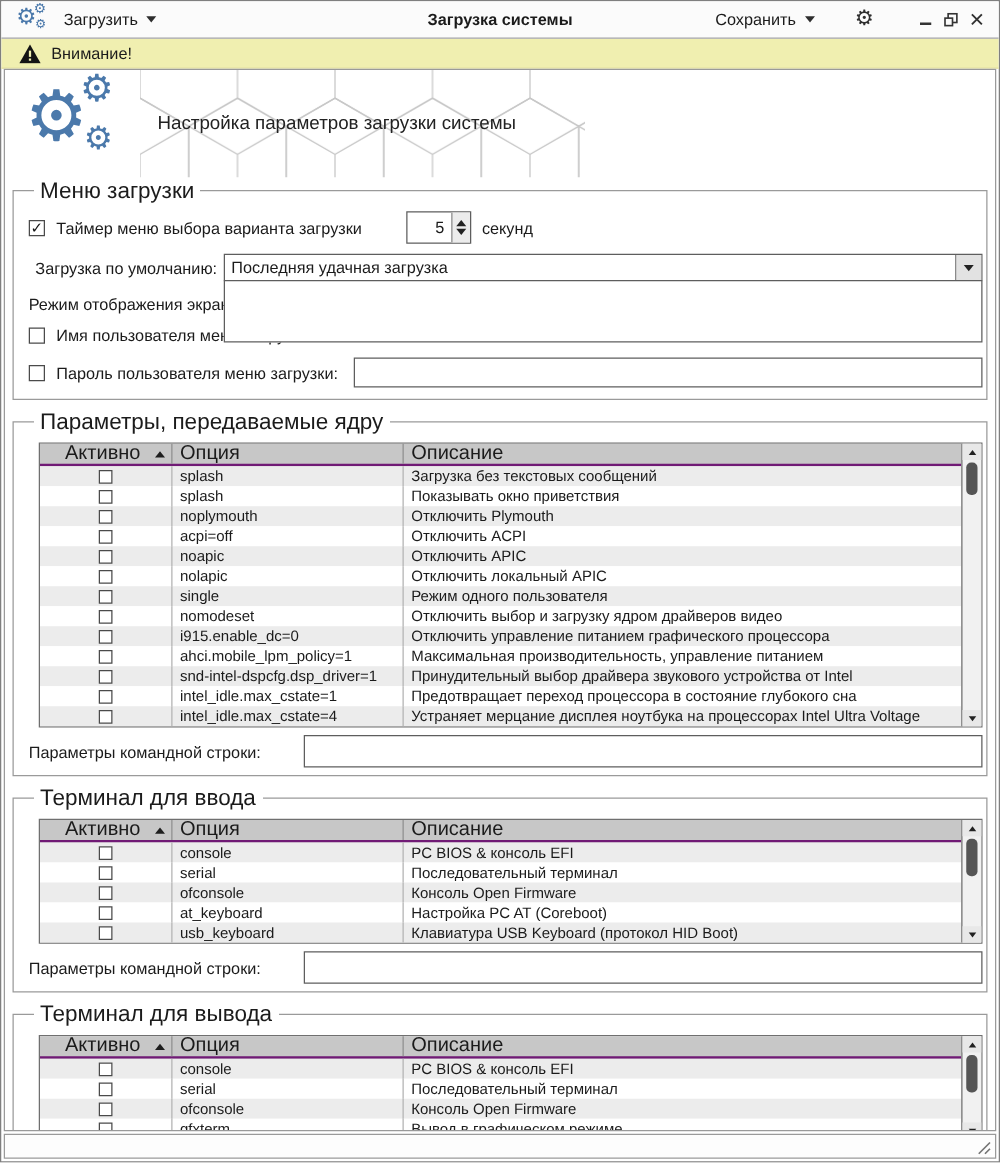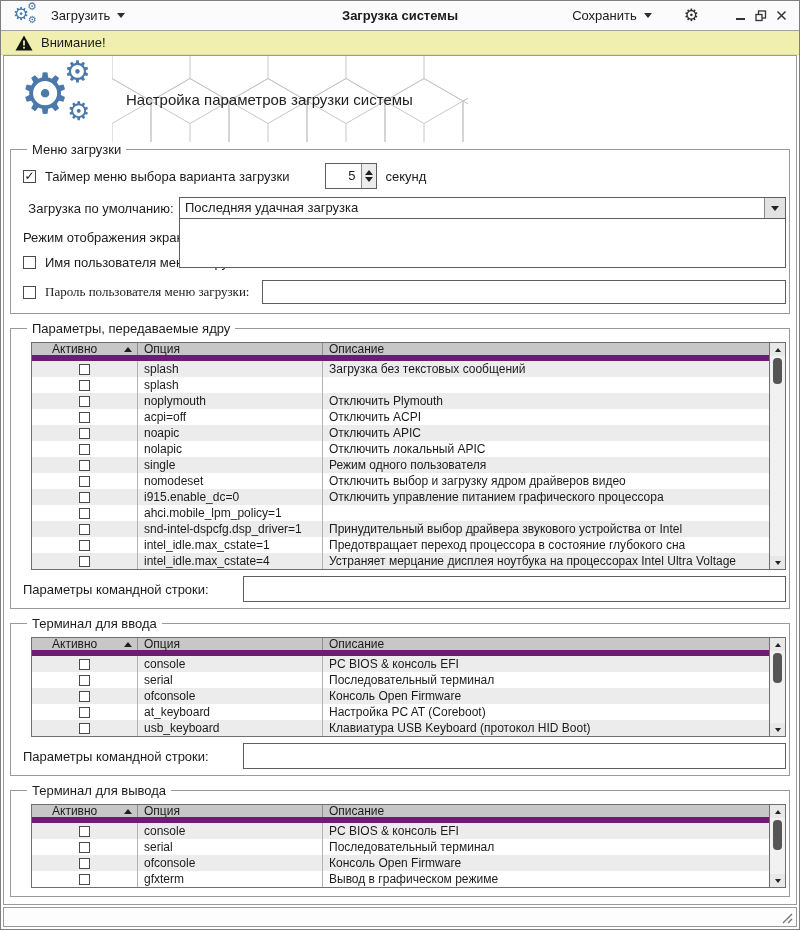--- a/index.html
+++ b/index.html
@@ -38,21 +38,21 @@
   .logo-big .g1 { position:absolute; left:0; top:6px; font-size:56px; line-height:1; }
   .logo-big .g2 { position:absolute; left:44px; top:-3px; font-size:30px; line-height:1; }
   .logo-big .g3 { position:absolute; left:47px; top:38px; font-size:26px; line-height:1; }
   .hex-bg { position:absolute; left:108px; top:0; }
   .hero-title { position:absolute; left:122px; top:50%; transform:translateY(-50%);
                 font-size:15px; color:#222; }
 
   
   fieldset { margin:0 6px; border:1px solid #9a9a9a; padding:4px 3px 8px 12px; position:relative; }
   fieldset + fieldset { margin-top:7px; }
-  legend { padding:0 5px; margin-left:4px; font-size:13px; }
+  legend { padding:0 5px; margin-left:4px; font-size:18px; }
 
   .frow { display:flex; align-items:center; }
   .cb { width:13px; height:13px; border:1px solid #4a4a4a; background:#fff; flex:0 0 auto;
         display:flex; align-items:center; justify-content:center; font-size:12px; line-height:1; color:#111; }
   .cb-sm { width:11px; height:11px; border:1px solid #4a4a4a; background:#fff; }
 
   .row-timer { margin-top:2px; gap:9px; height:26px; }
   .spin { display:flex; width:52px; height:26px; border:1px solid #5e5e5e; margin-left:26px; background:#fff; }
   .spin-val { flex:1; text-align:right; padding-right:5px; line-height:24px; }
   .spin-btns { width:15px; border-left:1px solid #8a8a8a; background:#ececec;
@@ -67,28 +67,28 @@
   .combo { flex:1; height:22px; border:1px solid #5e5e5e; background:#fff; display:flex; }
   .combo-text { flex:1; padding:2px 0 0 5px; overflow:hidden; white-space:nowrap; }
   .combo-btn { width:21px; background:#e2e2e2; border-left:1px solid #8a8a8a;
                display:flex; align-items:center; justify-content:center; }
   .dropdown { position:absolute; left:156px; right:0; top:21px; background:#fff;
               border:1px solid #5e5e5e; z-index:30; }
   .dd-item { height:16px; line-height:16px; padding-left:5px; white-space:nowrap; overflow:hidden; }
 
   .row-display { margin-top:10px; height:17px; }
   .row-user    { margin-top:8px; height:17px; gap:9px; }
-  .row-pass    { margin-top:8px; height:26px; gap:9px;font-family:Liberation Serif, serif; }
+  .row-pass    { margin-top:8px; height:26px; gap:9px; }
   .pass-input  { flex:1; height:24px; border:1px solid #5e5e5e; background:#fff; margin-left:4px; }
 
   
   .table-wrap { display:flex; border:1px solid #6f6f6f; margin:2px 0 0 8px; background:#fff; }
   .tbl { flex:1; min-width:0; }
-  .thead { display:flex; height:18px; background:#c7c7c7; border-bottom:6px solid #701a75;
-           font-size:12px; align-items:flex-start; }
+  .thead { display:flex; height:18px; background:#c7c7c7; border-bottom:2px solid #701a75;
+           font-size:16px; align-items:flex-start; }
   .th { height:100%; display:flex; align-items:center; }
   .th-active { width:106px; padding-left:20px; border-right:1px solid #8f8f8f; }
   .sort-tri { margin-left:auto; margin-right:5px; width:0; height:0;
               border-left:4px solid transparent; border-right:4px solid transparent;
               border-bottom:5px solid #1e1e1e; }
   .th-opt { width:185px; padding-left:6px; border-right:1px solid #8f8f8f; }
   .th-desc { flex:1; padding-left:6px; }
   .tr { display:flex; height:16px; align-items:stretch; font-size:12px; background:#fff; }
   .tr:nth-child(odd) { background:#ececec; }
   .td-active { width:106px; display:flex; align-items:center; justify-content:center;
@@ -251,20 +251,21 @@
                   <span class="cb-sm"></span>
                 </span>
               <span class="td-opt">splash</span>
               <span class="td-desc">Загрузка без текстовых сообщений</span>
             </div>
               <div class="tr">
               <span class="td-active">
                   <span class="cb-sm"></span>
                 </span>
               <span class="td-opt">splash</span>
+              <span class="td-desc">Показывать окно приветствия</span>
             </div>
               <div class="tr">
               <span class="td-active">
                   <span class="cb-sm"></span>
                 </span>
               <span class="td-opt">noplymouth</span>
               <span class="td-desc">Отключить Plymouth</span>
             </div>
               <div class="tr">
               <span class="td-active">
@@ -306,20 +307,21 @@
                   <span class="cb-sm"></span>
                 </span>
               <span class="td-opt">i915.enable_dc=0</span>
               <span class="td-desc">Отключить управление питанием графического процессора</span>
             </div>
               <div class="tr">
               <span class="td-active">
                   <span class="cb-sm"></span>
                 </span>
               <span class="td-opt">ahci.mobile_lpm_policy=1</span>
+              <span class="td-desc">Максимальная производительность, управление питанием</span>
             </div>
               <div class="tr">
               <span class="td-active">
                   <span class="cb-sm"></span>
                 </span>
               <span class="td-opt">snd-intel-dspcfg.dsp_driver=1</span>
               <span class="td-desc">Принудительный выбор драйвера звукового устройства от Intel</span>
             </div>
               <div class="tr">
               <span class="td-active">

